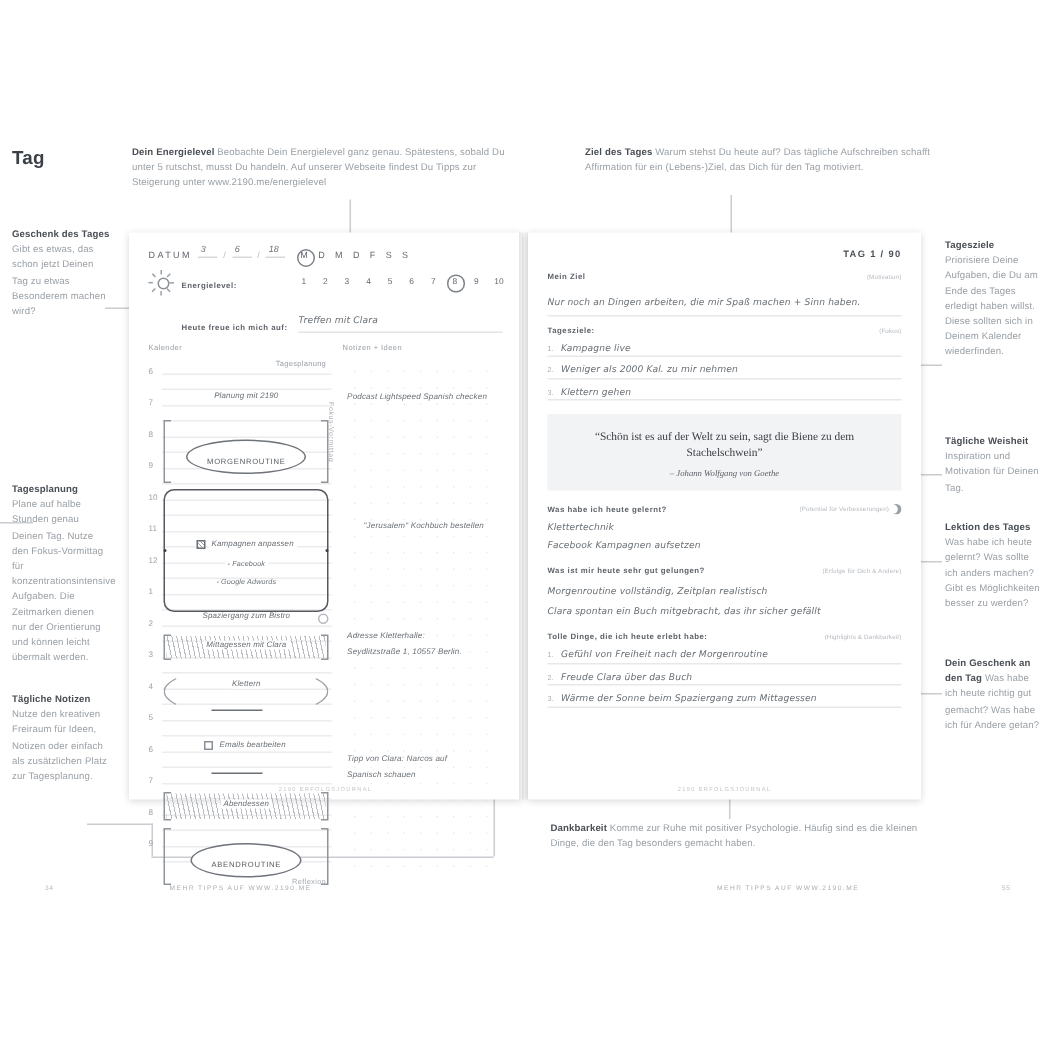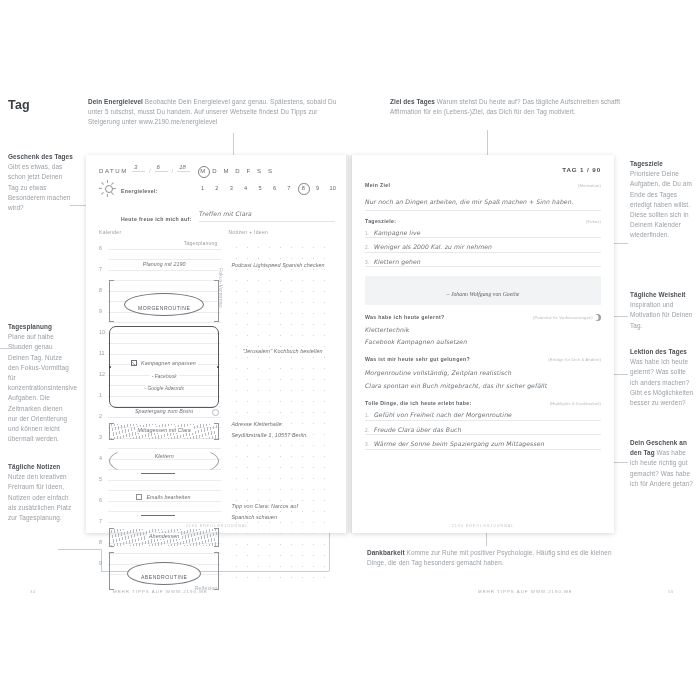--- a/index.html
+++ b/index.html
@@ -455,20 +455,21 @@
         <div class="numln">
           <span class="n">2.</span>
           <span class="t hand">Weniger als 2000 Kal. zu mir nehmen</span>
         </div>
         <div class="numln">
           <span class="n">3.</span>
           <span class="t hand">Klettern gehen</span>
         </div>
 
         <div class="quote">
+          <div class="q">“Schön ist es auf der Welt zu sein, sagt die Biene zu dem Stachelschwein”</div>
           <div class="a">– Johann Wolfgang von Goethe</div>
         </div>
 
         <div class="secthead" style="margin-top:9px;">
           <span class="lbl">Was habe ich heute gelernt?</span>
           <span class="hint">
             <span>(Potential für Verbesserungen)</span>
             <span class="moon"></span>
           </span>
         </div>

